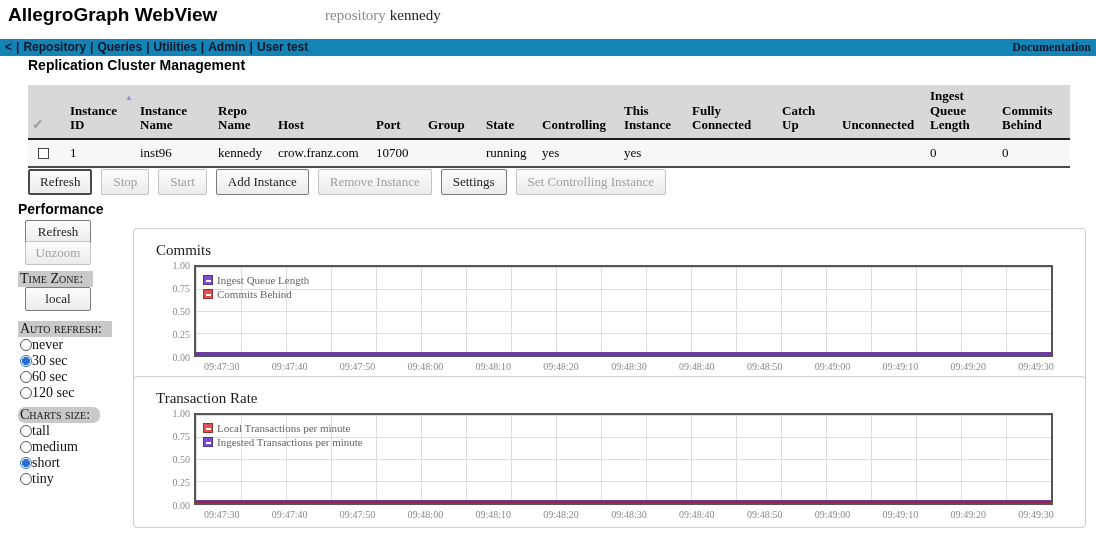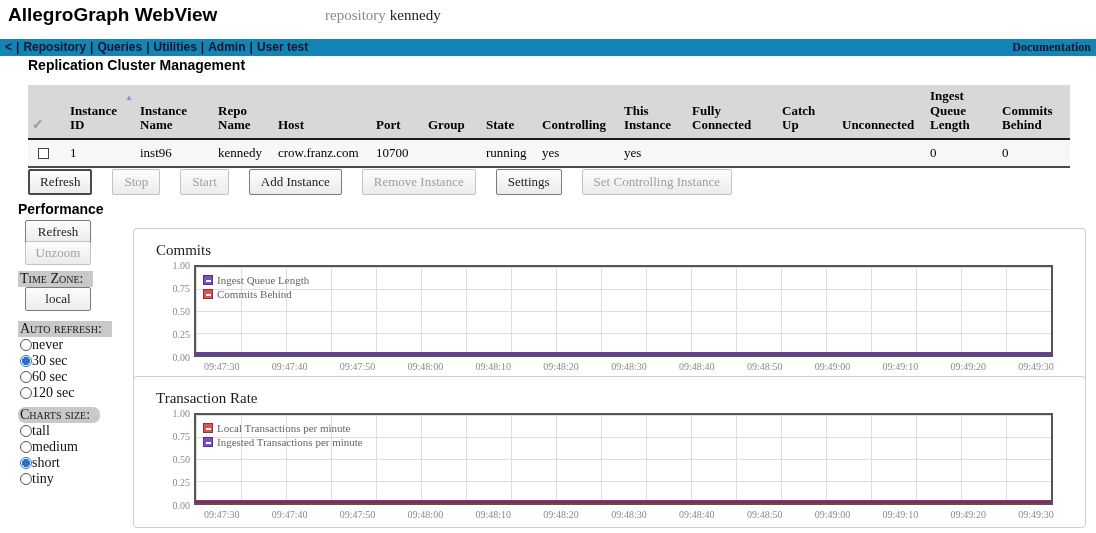--- a/index.html
+++ b/index.html
@@ -30,21 +30,21 @@
   .cluster-table thead tr { border-bottom:2px solid #1d1d1d; }
   .cluster-table tr.data-row { border-bottom:2px solid #4a4a4a; }
   .check-glyph { color:#9a9a9a; font-size:14px; font-weight:bold; }
   .sort-icon { position:absolute; top:9px; right:3px; font-size:8px; color:#8f8fdd; }
   .cbx { display:inline-block; width:11px; height:11px; border:1px solid #444; background:#fff; margin-left:6px; vertical-align:middle; cursor:pointer; }
 
   
   .table-buttons { position:absolute; left:28px; top:169px; }
   .btn { display:inline-block; font-family:"Liberation Serif", serif; font-size:13px; color:#222;
          background:linear-gradient(#fdfdfd,#ebebeb); border:1px solid #7a7a7a; border-radius:2px;
-         padding:4px 11px; margin-right:16px; text-align:center; cursor:pointer; }
+         padding:4px 11px; margin-right:5px; text-align:center; cursor:pointer; }
   .btn.primary { border:2px solid #4a4a4a; padding:3px 10px; }
   .btn.disabled { color:#a0a0a0; border-color:#c3c3c3; cursor:default; }
 
   
   .perf-title { position:absolute; left:18px; top:201px; font-family:"Liberation Sans", sans-serif; font-size:14px; font-weight:bold; }
   .side-btn { position:absolute; left:25px; width:66px; padding:3px 0; }
   .side-label { position:absolute; left:18px; background:#c9c9c9; font-variant:small-caps; font-size:14px; line-height:14px; padding:1px 10px 1px 2px; color:#1a1a1a; }
   .radio-row { position:absolute; left:20px; height:16px; font-size:14px; line-height:15px; color:#111; cursor:pointer; white-space:nowrap; }
   .radio { display:inline-block; width:12px; height:12px; border:1px solid #555; border-radius:50%; background:#fff; vertical-align:-2px; }
   .radio.sel { border-color:#2a6fd0; background:radial-gradient(circle at center, #2a6fd0 0 55%, #fff 60%); }

